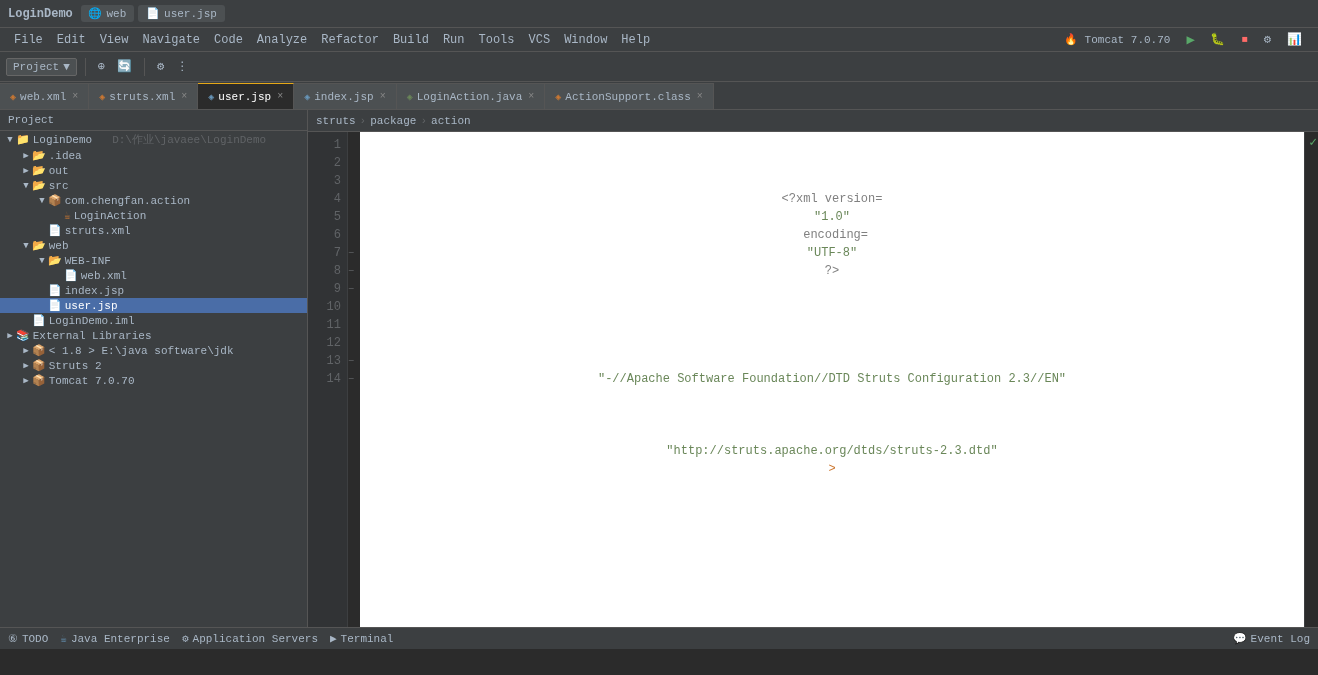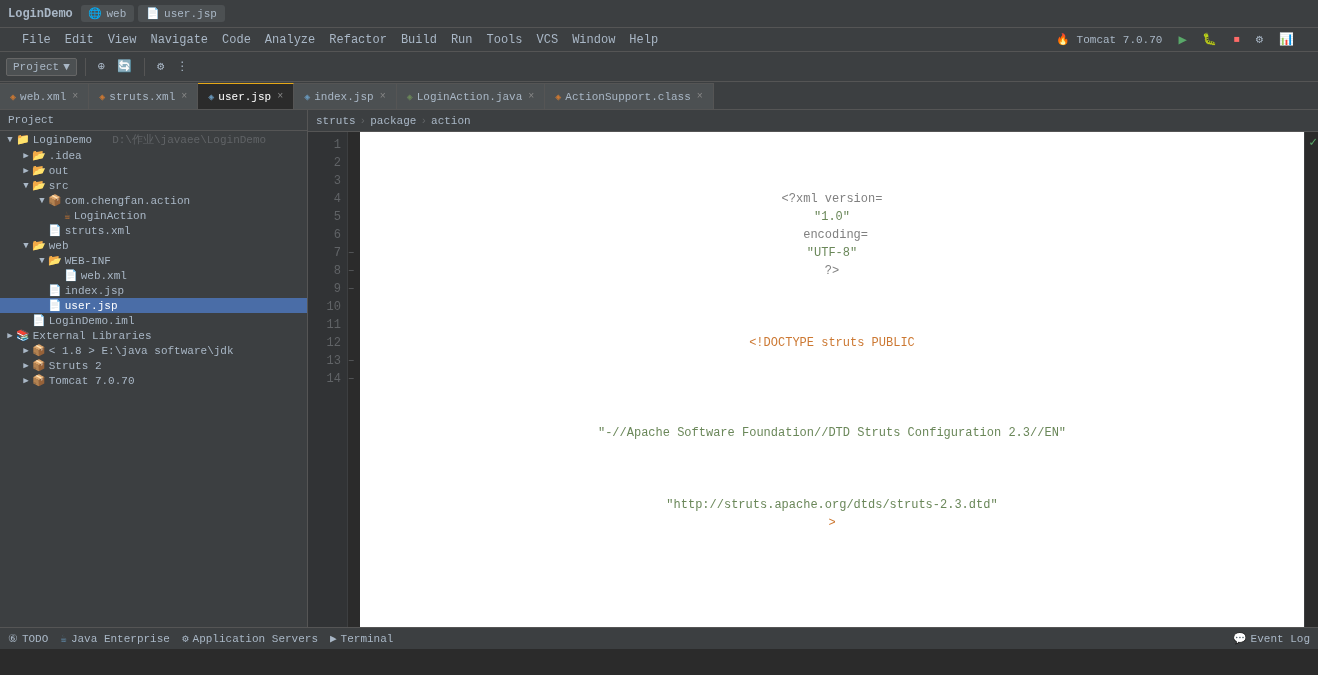--- a/index.html
+++ b/index.html
@@ -25,21 +25,21 @@
       font-size: 11px;
       display: flex; align-items: center; gap: 4px;
     }
 
     
     #menu-bar {
       background: #3c3f41;
       height: 24px;
       display: flex;
       align-items: center;
-      padding: 0 16px;
+      padding: 0 8px;
       gap: 2px;
       border-bottom: 1px solid #555;
     }
     .menu-item { color: #a9b7c6; font-size: 12px; padding: 0 6px; cursor: pointer; }
 
     
     #toolbar {
       background: #3c3f41;
       height: 30px;
       display: flex;
@@ -491,23 +491,20 @@
       </div>
 
       <div id="code-content">
         
         <div class="code-line">
           <span class="xml-pi">&lt;?xml version=</span><span class="xml-string">"1.0"</span><span class="xml-pi"> encoding=</span><span class="xml-string">"UTF-8"</span><span class="xml-pi">?&gt;</span>
         </div>
         
         <div class="code-line"></div>
         
-        <div class="code-line">
-          <span class="xml-decl">&lt;!DOCTYPE struts PUBLIC</span>
-        </div>
         
         <div class="code-line">
           <span>&nbsp;&nbsp;&nbsp;&nbsp;</span><span class="xml-string">"-//Apache Software Foundation//DTD Struts Configuration 2.3//EN"</span>
         </div>
         
         <div class="code-line">
           <span>&nbsp;&nbsp;&nbsp;&nbsp;</span><span class="xml-string">"http://struts.apache.org/dtds/struts-2.3.dtd"</span><span class="xml-decl">&gt;</span>
         </div>
         
         <div class="code-line"></div>

